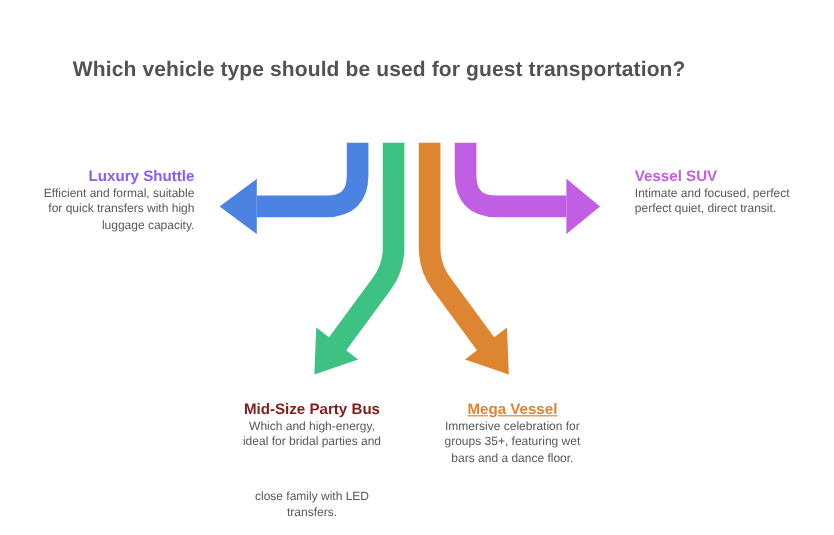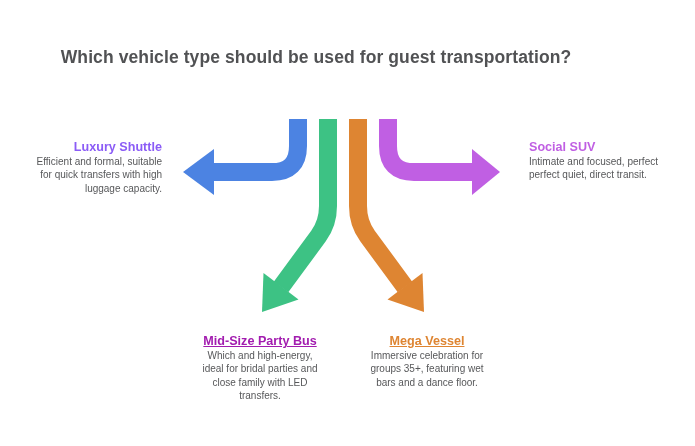--- a/index.html
+++ b/index.html
@@ -73,30 +73,30 @@
   </svg>
 
   <div class="item item-luxury">
     <div class="item-heading" style="color: #8b5cf6;">Luxury Shuttle</div>
     <div class="item-line" style="color: rgb(87, 88, 90);">Efficient and formal, suitable</div>
     <div class="item-line" style="color: rgb(87, 88, 90);">for quick transfers with high</div>
     <div class="item-line" style="color: rgb(87, 88, 90);">luggage capacity.</div>
   </div>
 
   <div class="item item-private">
-    <div class="item-heading" style="color: rgb(192, 95, 227);">Social SUV</div>
+    <div class="item-heading" style="color: rgb(192, 95, 227);">Vessel SUV</div>
     <div class="item-line" style="color: rgb(87, 88, 90);">Intimate and focused, perfect</div>
     <div class="item-line" style="color: rgb(87, 88, 90);">perfect quiet, direct transit.</div>
   </div>
 
   <div class="item item-midsize">
-    <div class="item-heading" style="color: #a21caf; text-decoration: underline;">Mid-Size Party Bus</div>
+    <div class="item-heading" style="color: #7f1d1d;">Mid-Size Party Bus</div>
     <div class="item-line" style="color: rgb(87, 88, 90);">Which and high-energy,</div>
     <div class="item-line" style="color: rgb(87, 88, 90);">ideal for bridal parties and</div>
-    <div class="item-line" style="color: rgb(87, 88, 90);">close family with LED</div>
+    <div class="item-line" style="color: rgb(87, 88, 90); margin-top: 32px;">close family with LED</div>
     <div class="item-line" style="color: rgb(87, 88, 90);">transfers.</div>
   </div>
 
   <div class="item item-mega">
     <div class="item-heading" style="color: rgb(222, 133, 50); text-decoration: underline;">Mega Vessel</div>
     <div class="item-line" style="color: rgb(87, 88, 90);">Immersive celebration for</div>
     <div class="item-line" style="color: rgb(87, 88, 90);">groups 35+, featuring wet</div>
     <div class="item-line" style="color: rgb(87, 88, 90);">bars and a dance floor.</div>
   </div>
 

